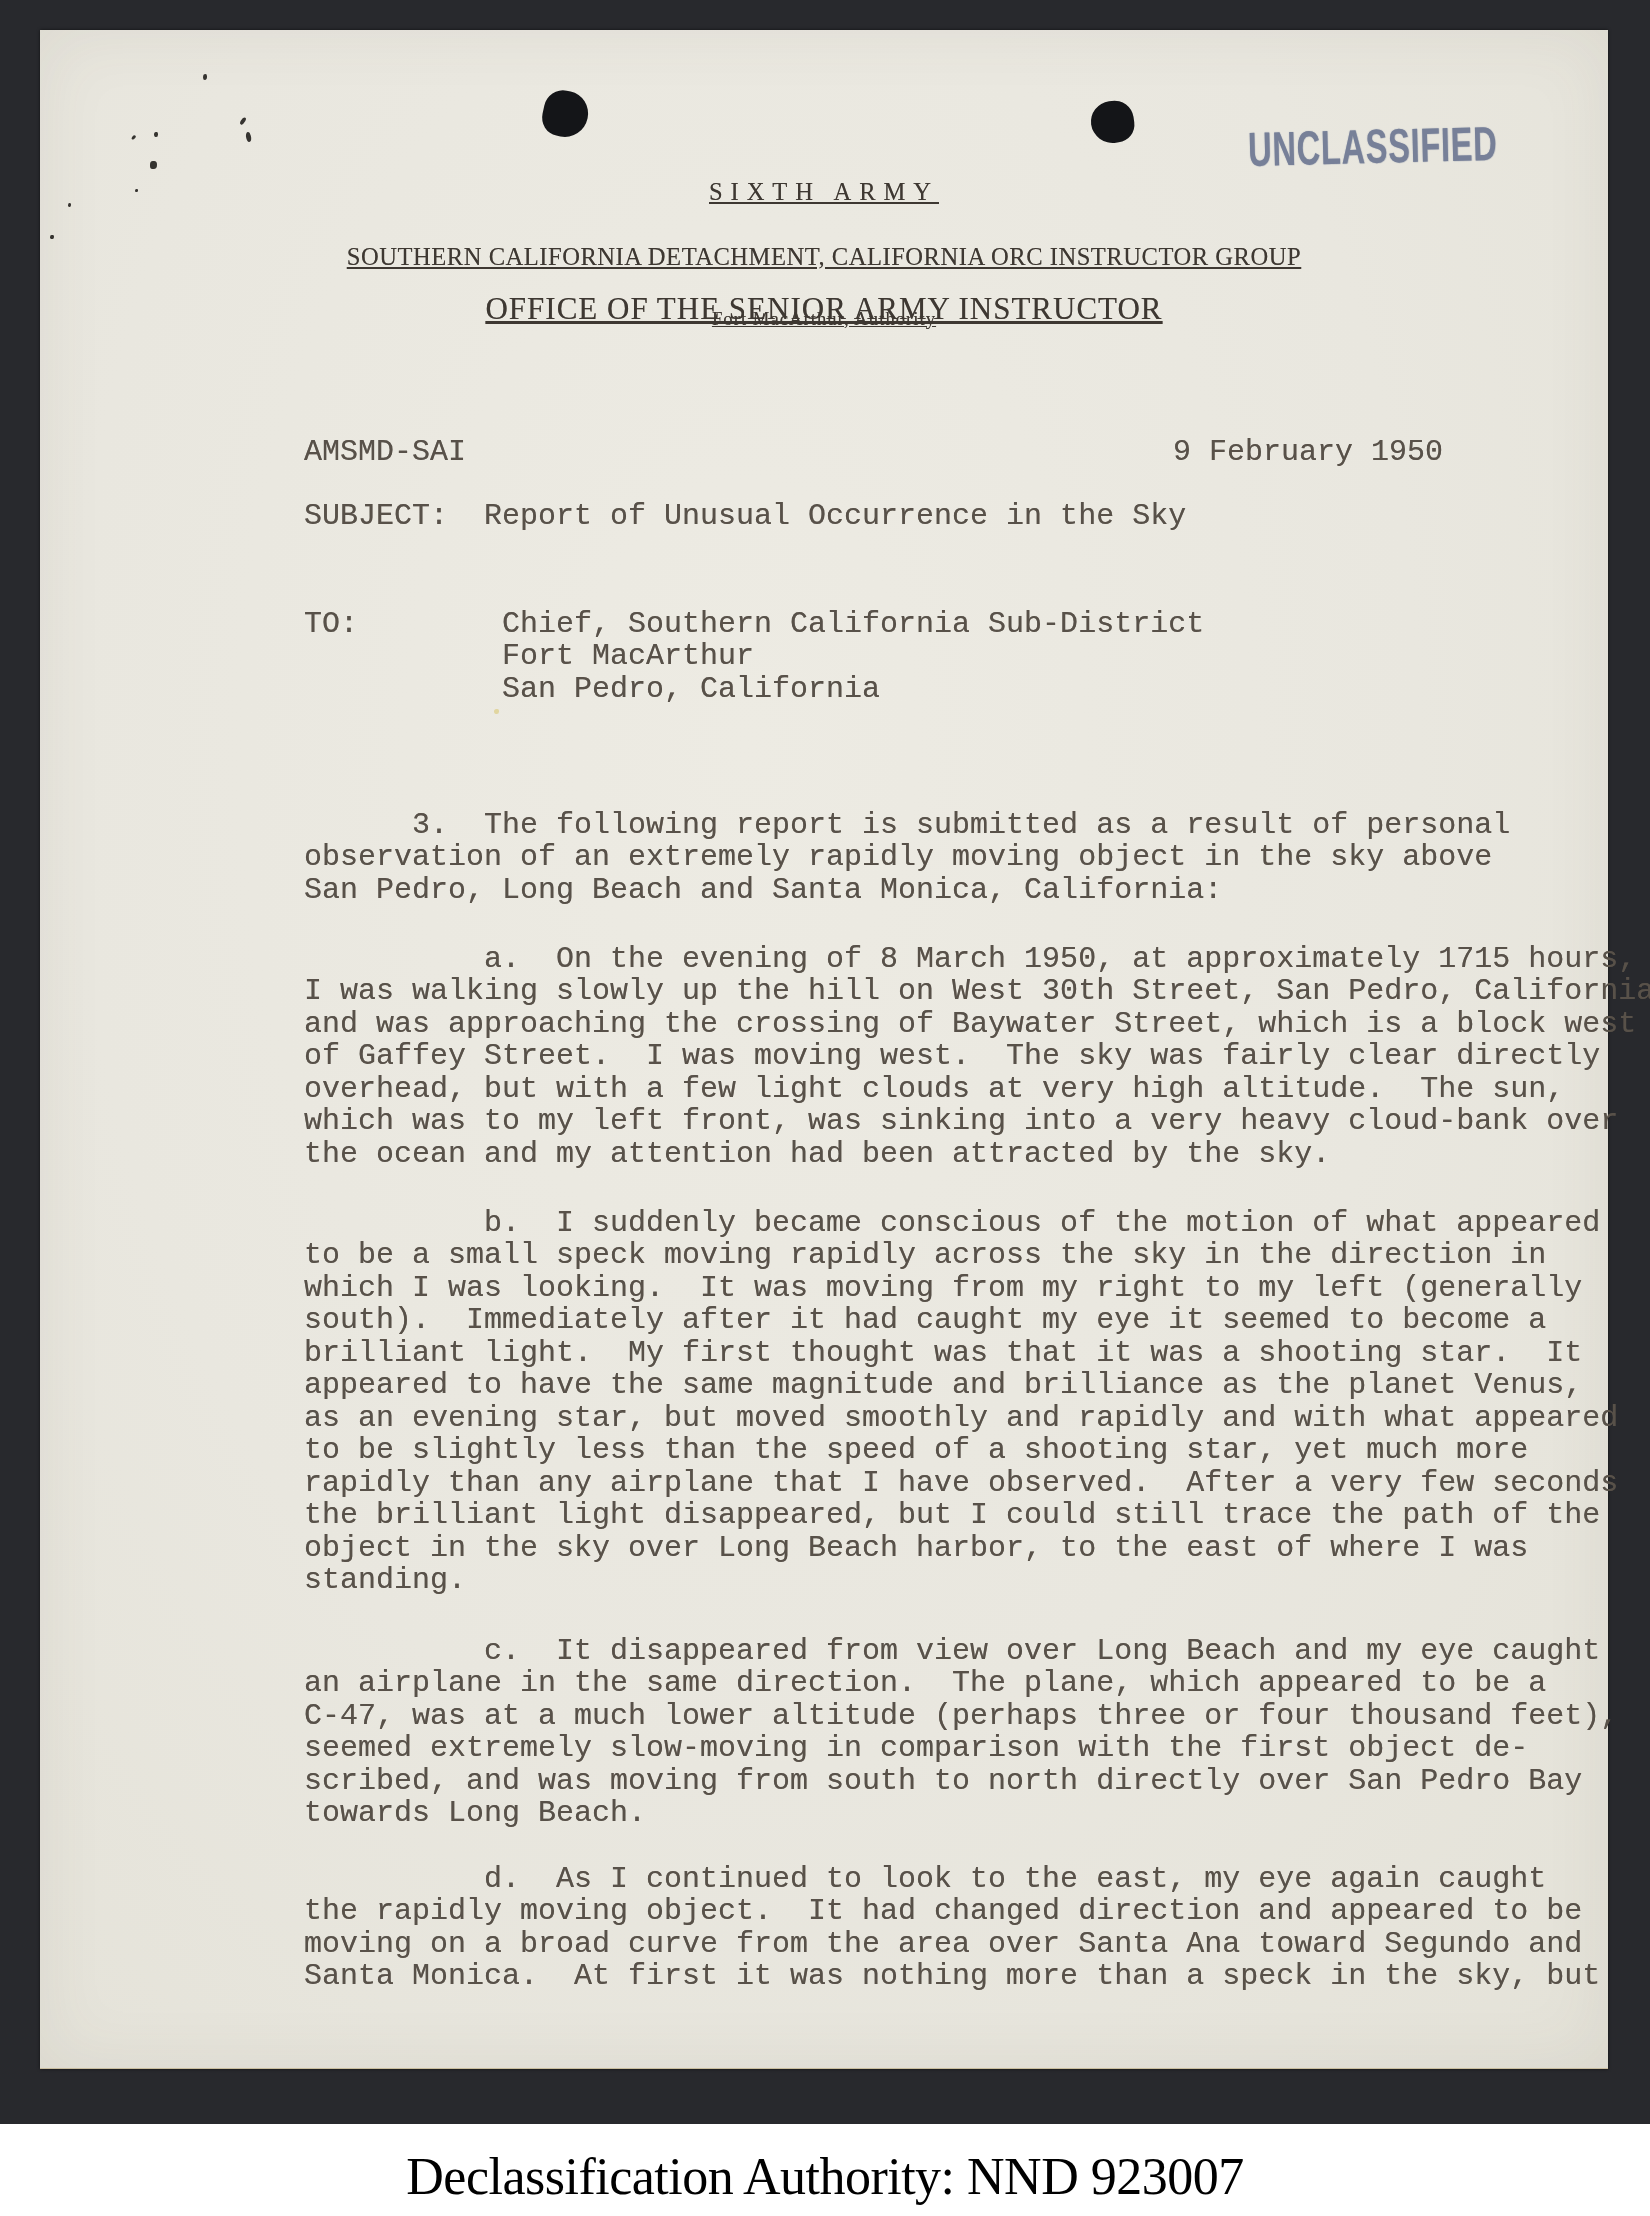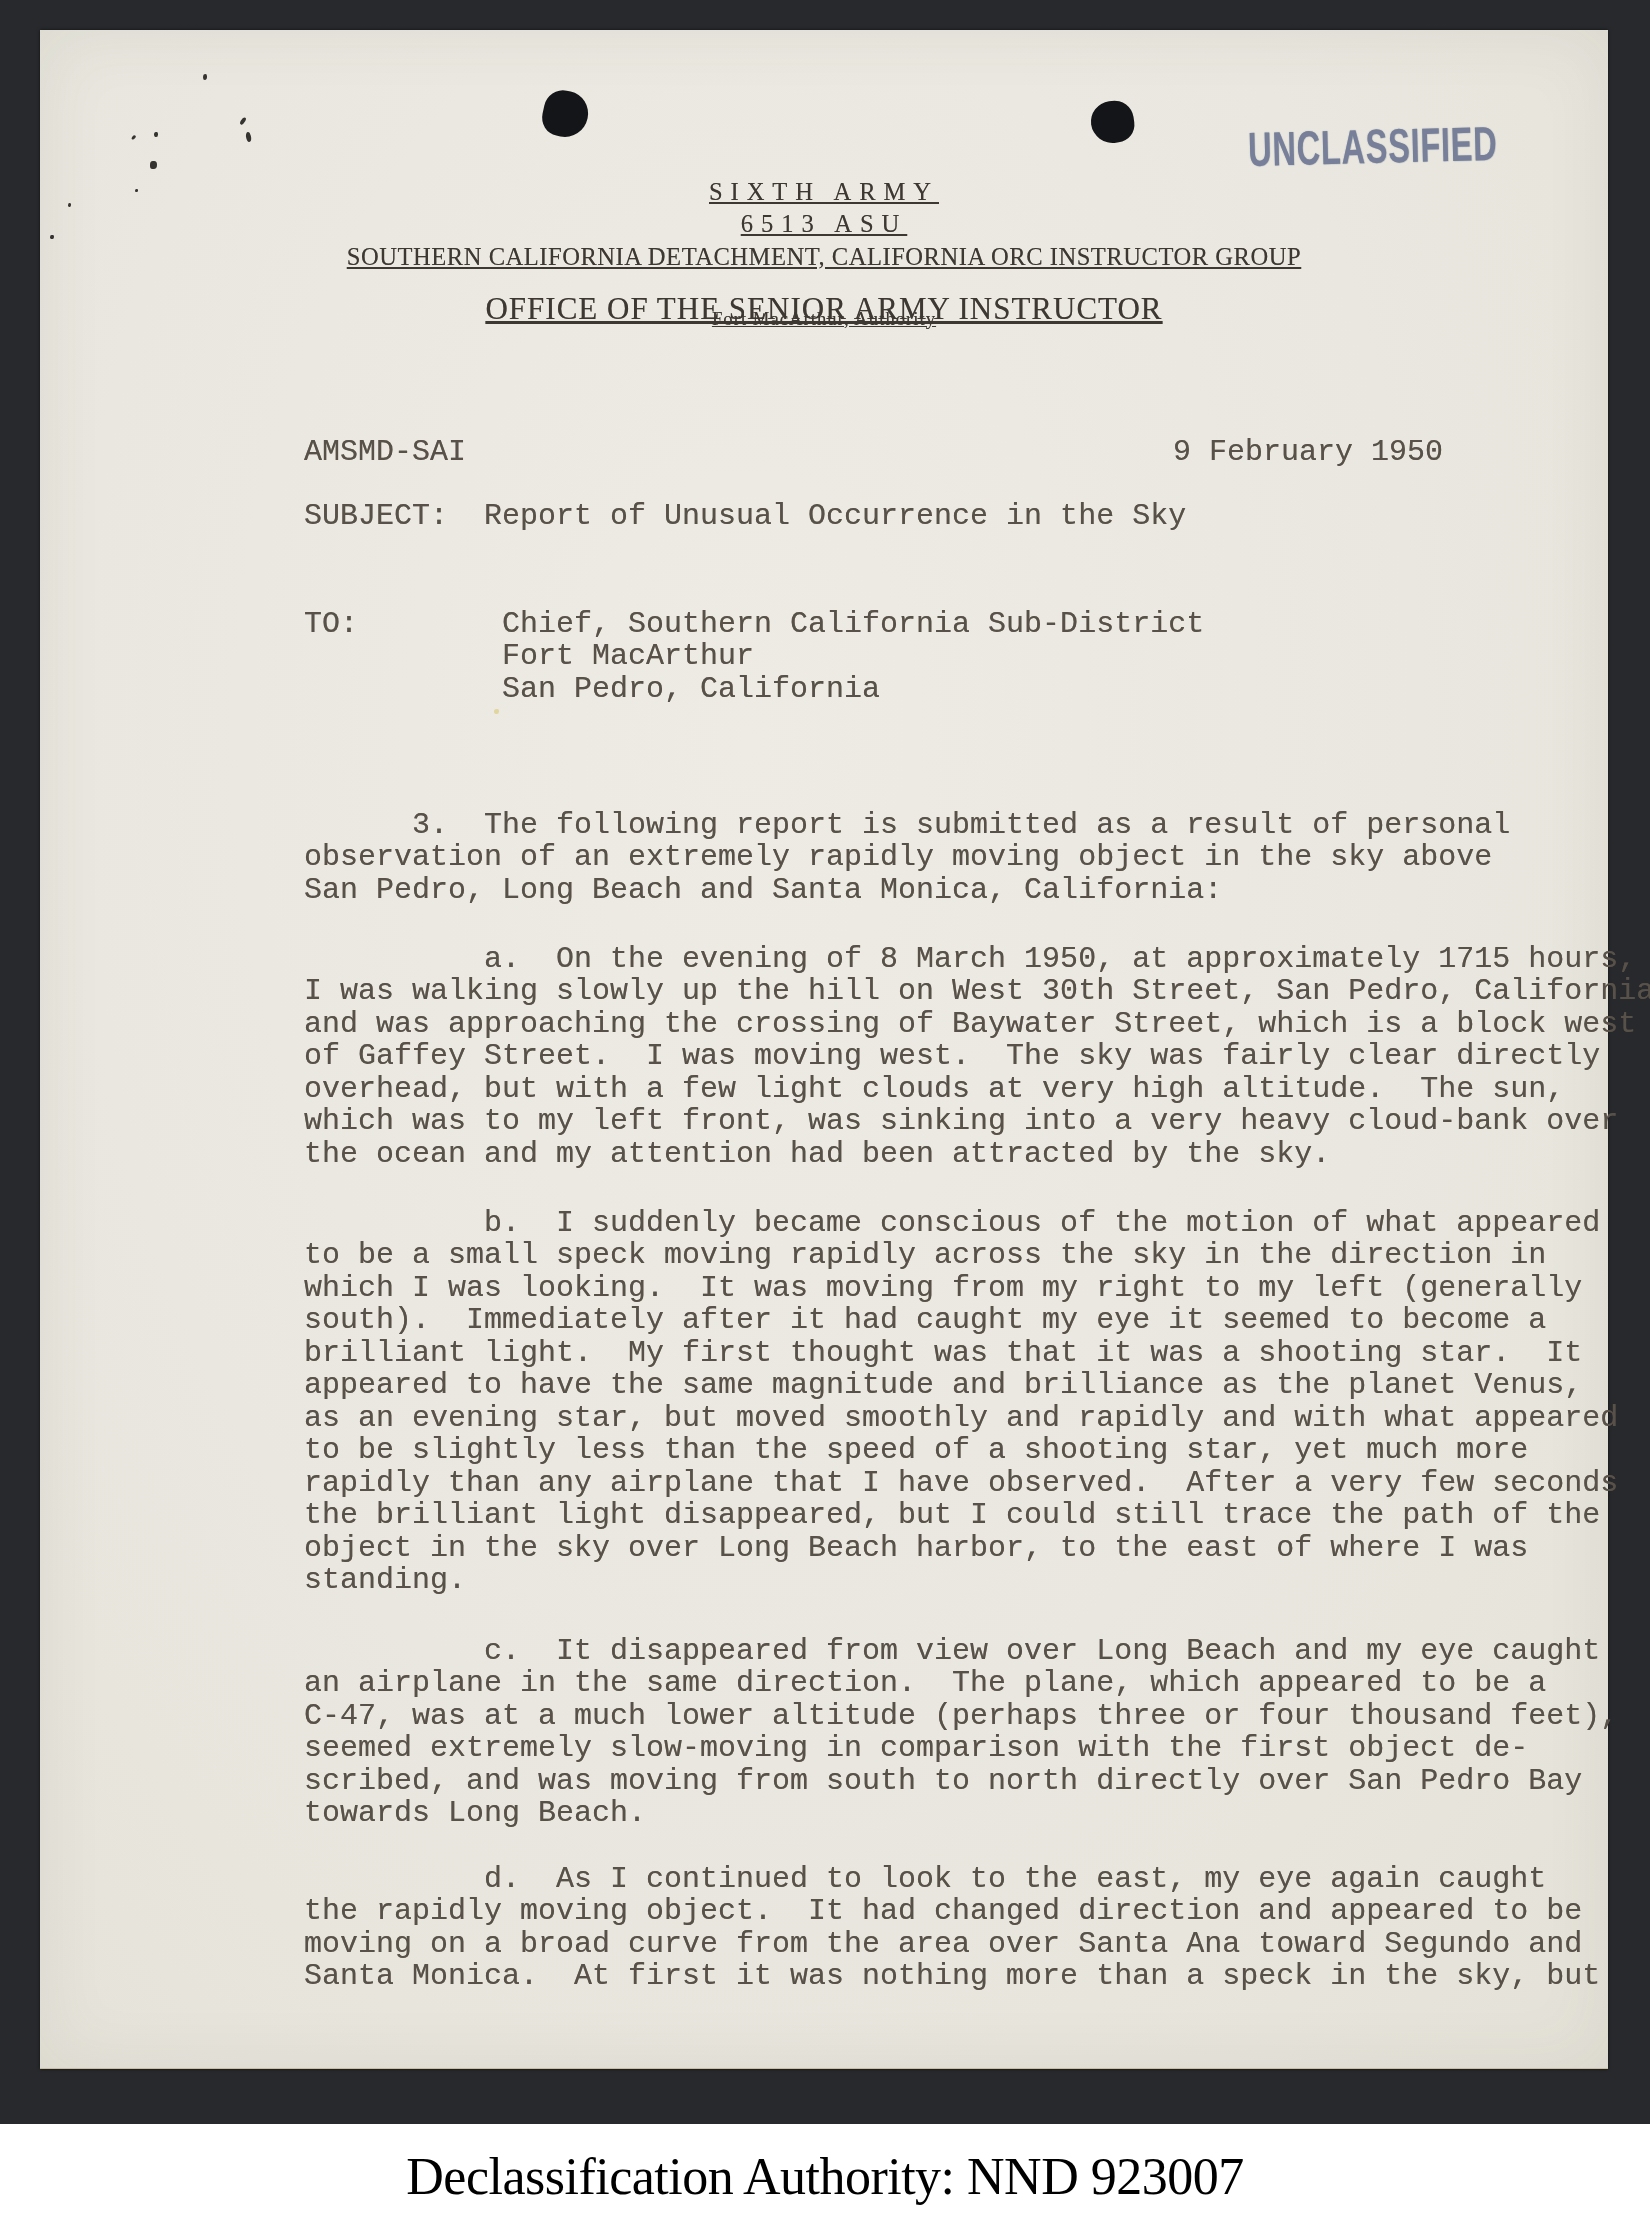--- a/index.html
+++ b/index.html
@@ -50,21 +50,20 @@
 <div class="page">
 
   <div class="paper">
 
     <div class="punch one"></div>
     <div class="punch two"></div>
 
     <div class="stamp">UNCLASSIFIED</div>
 
     <div class="lh lh1">SIXTH ARMY</div>
-    <div class="lh lh2">6513 ASU</div>
     <div class="lh lh3">SOUTHERN CALIFORNIA DETACHMENT, CALIFORNIA ORC INSTRUCTOR GROUP</div>
     <div class="lh lh4">OFFICE OF THE SENIOR ARMY INSTRUCTOR</div>
     <div class="lh lh5">Fort MacArthur, Authority</div>
 
     <div class="type ref">AMSMD-SAI</div>
     <div class="type date">9 February 1950</div>
 
     <div class="type to">TO:        Chief, Southern California Sub-District
            Fort MacArthur
            San Pedro, California</div>

